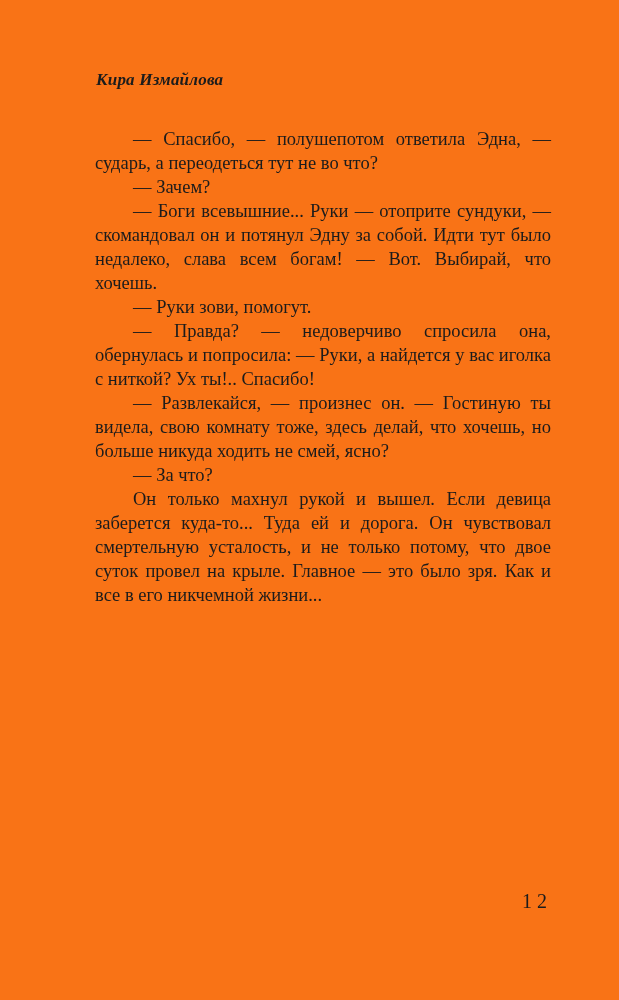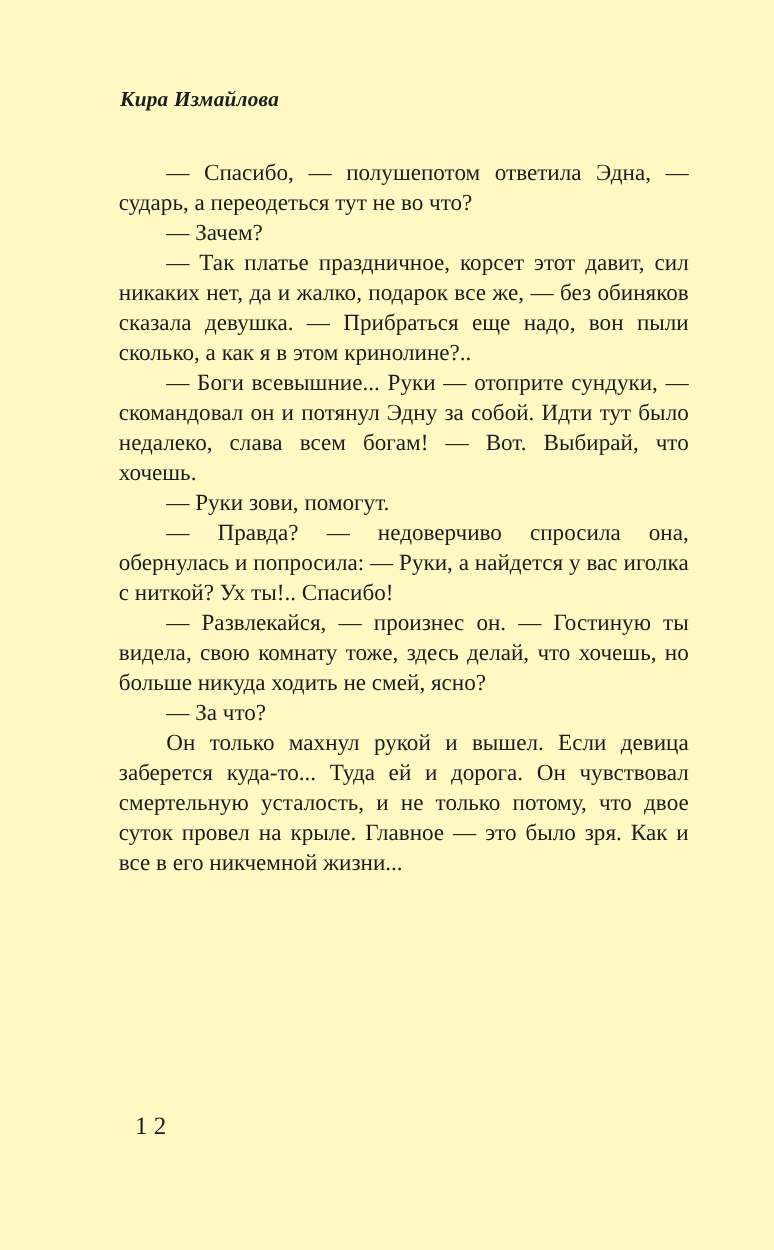--- a/index.html
+++ b/index.html
@@ -4,21 +4,21 @@
   <style>
     html, body {
       margin: 0;
       padding: 0;
       background: #ffffff;
     }
     .book-page {
       position: relative;
       width: 619px;
       height: 1000px;
-      background: #fef9c3;
+      background: #f97316;
       margin: 0 auto;
       overflow: hidden;
       font-family: "Liberation Serif", serif;
       color: #1c1c1c;
     }
     .running-header {
       position: absolute;
       top: 70px;
       left: 96px;
       font-size: 17px;
@@ -39,38 +39,37 @@
       -webkit-hyphens: auto;
     }
     .body-text p {
       margin: 0;
       padding: 0;
       text-indent: 38px;
     }
     .page-number {
       position: absolute;
       top: 890px;
-      left: 108px;
+      left: 96px;
       width: 456px;
-      text-align: left;
+      text-align: right;
       font-size: 20px;
       letter-spacing: 5px;
       color: #1c1c1c;
     }
   </style>
 </head>
 <body>
 
 <div class="book-page">
   <div class="running-header">Кира Измайлова</div>
 
   <div class="body-text">
       <p>— Спасибо, — полушепотом ответила Эдна, — сударь, а переодеться тут не во что?</p>
       <p>— Зачем?</p>
-      <p>— Так платье праздничное, корсет этот давит, сил никаких нет, да и жалко, подарок все же, — без обиняков сказала девушка. — Прибраться еще надо, вон пыли сколько, а как я в этом кринолине?..</p>
       <p>— Боги всевышние... Руки — отоприте сундуки, — скомандовал он и потянул Эдну за собой. Идти тут было недалеко, слава всем богам! — Вот. Выбирай, что хочешь.</p>
       <p>— Руки зови, помогут.</p>
       <p>— Правда? — недоверчиво спросила она, обернулась и попросила: — Руки, а найдется у вас иголка с ниткой? Ух ты!.. Спасибо!</p>
       <p>— Развлекайся, — произнес он. — Гостиную ты видела, свою комнату тоже, здесь делай, что хочешь, но больше никуда ходить не смей, ясно?</p>
       <p>— За что?</p>
       <p>Он только махнул рукой и вышел. Если девица заберется куда-то... Туда ей и дорога. Он чувствовал смертельную усталость, и не только потому, что двое суток провел на крыле. Главное — это было зря. Как и все в его никчемной жизни...</p>
     </div>
 
   <div class="page-number">12</div>
 </div>

